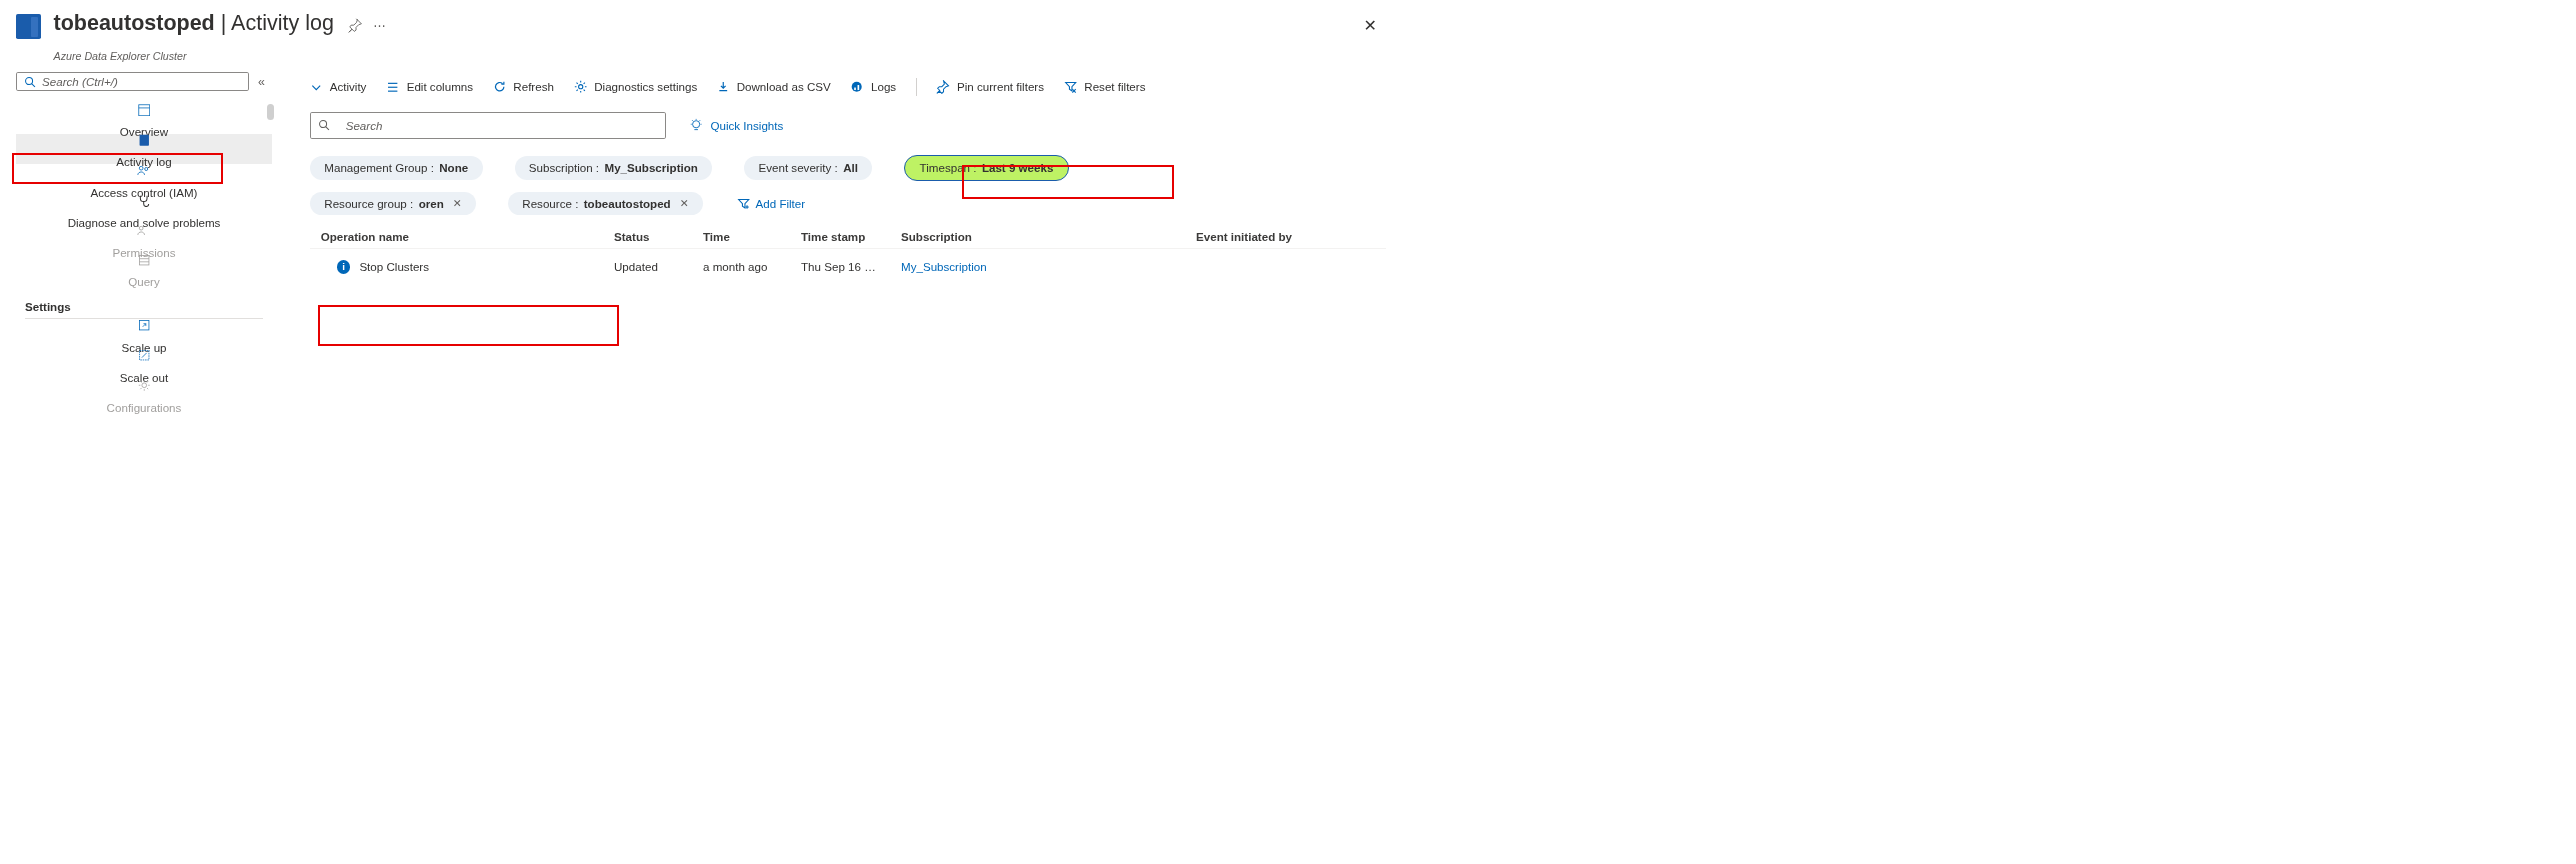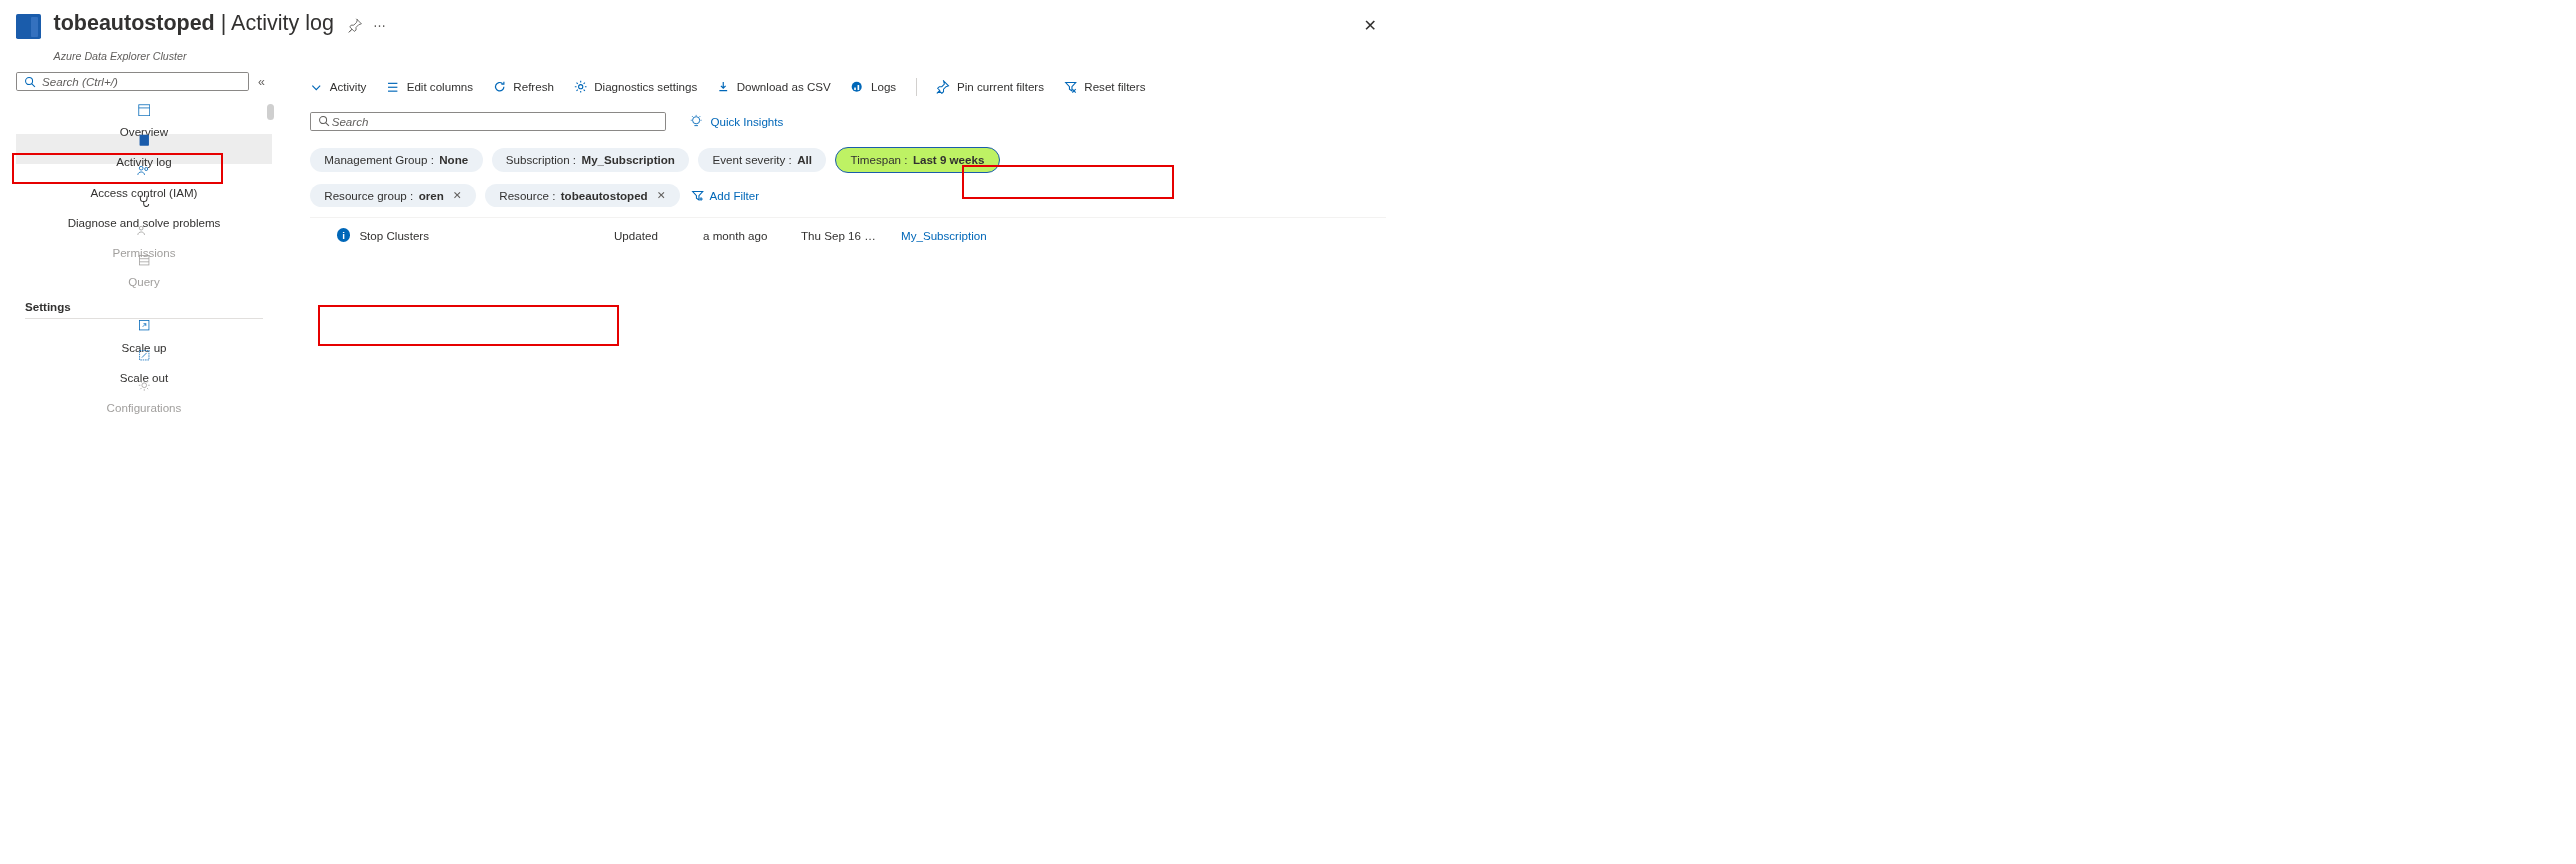--- a/index.html
+++ b/index.html
@@ -41,27 +41,27 @@
 
   
   .main { flex:1; padding: 3.6px 9px 0 36px; }
   .toolbar { display:flex; align-items:center; gap:19.7px; padding: 5.4px 0 10.7px 0; border-bottom: 0; }
   .tbtn { display:flex; align-items:center; gap:7.2px; cursor:pointer; color:#323130; }
   .tbtn .ticon { color:#0067b8; font-size:13.4px; display:flex; align-items:center; }
   .toolbar-sep { width:0.9px; height:18px; background:#d2d0ce; }
 
   
   .search-row { display:flex; align-items:center; gap:23px; margin-top:5.4px;}
-  .main-search { width:356px; height:19px; border:0.9px solid #8a8886; display:flex; align-items:center; padding:0 7.2px; gap:1px; border-radius:1.8px;}
+  .main-search { width:356px; height:27px; border:0.9px solid #8a8886; display:flex; align-items:center; padding:0 7.2px; gap:15px; border-radius:1.8px;}
   .main-search input { border:none; outline:none; flex:1; font-size:11.6px;}
   .main-search input::placeholder { color:#605e5c; font-style: italic; }
   .quick-insights { color:#0067b8; display:flex; align-items:center; gap:7.2px; cursor:pointer;}
 
   
-  .pill-row { display:flex; flex-wrap:wrap; gap:9px; margin-top:16px; align-items:center;}
+  .pill-row { display:flex; flex-wrap:wrap; gap:32px; margin-top:16px; align-items:center;}
   .pill { background:#ecf1f6; border-radius:16px; padding:5.4px 14.3px; display:flex; align-items:center; gap:5.4px; cursor:pointer; font-size:11.6px;}
   .pill b { font-weight:600;}
   .pill.add { background:transparent; color:#0067b8; padding-left:1.8px;}
   .pill .pill-remove { font-size:10.7px; color:#605e5c; margin-left:3.6px; }
   .pill.selected { background:#bef264; border:0.9px solid #1a5cab; }
 
   .count-label { margin-top:12.5px; color:#323130;}
 
   
   .table { margin-top:9px; }
@@ -348,20 +348,28 @@
                 <line x1="12" y1="10" x2="12" y2="14" stroke="currentColor" stroke-width="1.3"></line>
                 <line x1="10" y1="12" x2="14" y2="12" stroke="currentColor" stroke-width="1.3"></line>
               </svg>
           </span>
           <span>Add Filter</span>
         </div>
       </div>
 
 
       <div class="table">
+        <div class="thead">
+          <div class="col-op">Operation name</div>
+          <div class="col-st">Status</div>
+          <div class="col-time">Time</div>
+          <div class="col-ts">Time stamp</div>
+          <div class="col-sub">Subscription</div>
+          <div class="col-ev">Event initiated by</div>
+        </div>
         <div class="trow">
           <div class="col-op">
             <span class="row-icon">i</span>
             <span>Stop Clusters</span>
           </div>
           <div class="col-st">Updated</div>
           <div class="col-time">a month ago</div>
           <div class="col-ts">Thu Sep 16 …</div>
           <div class="col-sub sub-link">My_Subscription</div>
           <div class="col-ev"></div>

